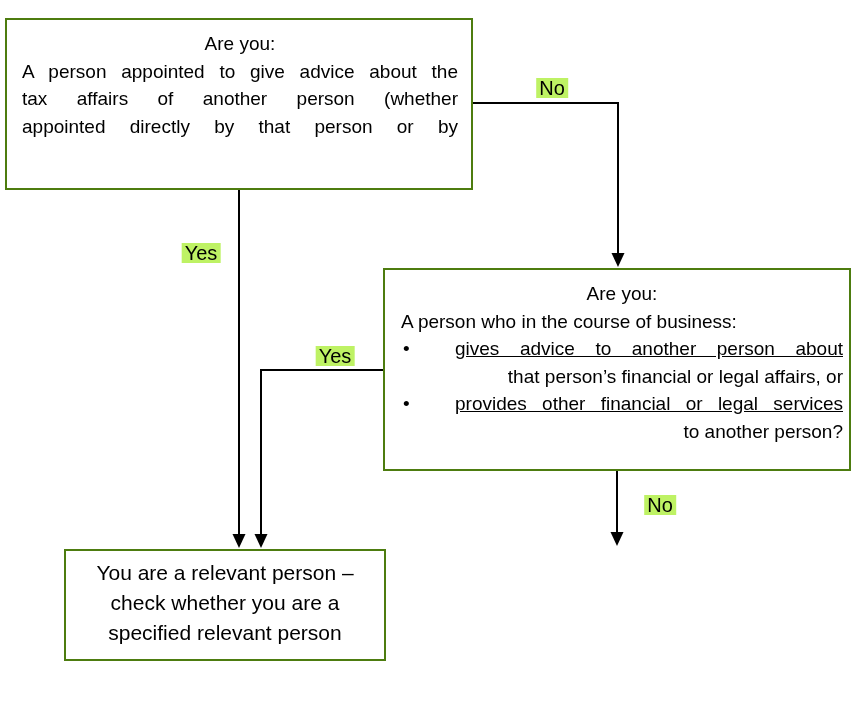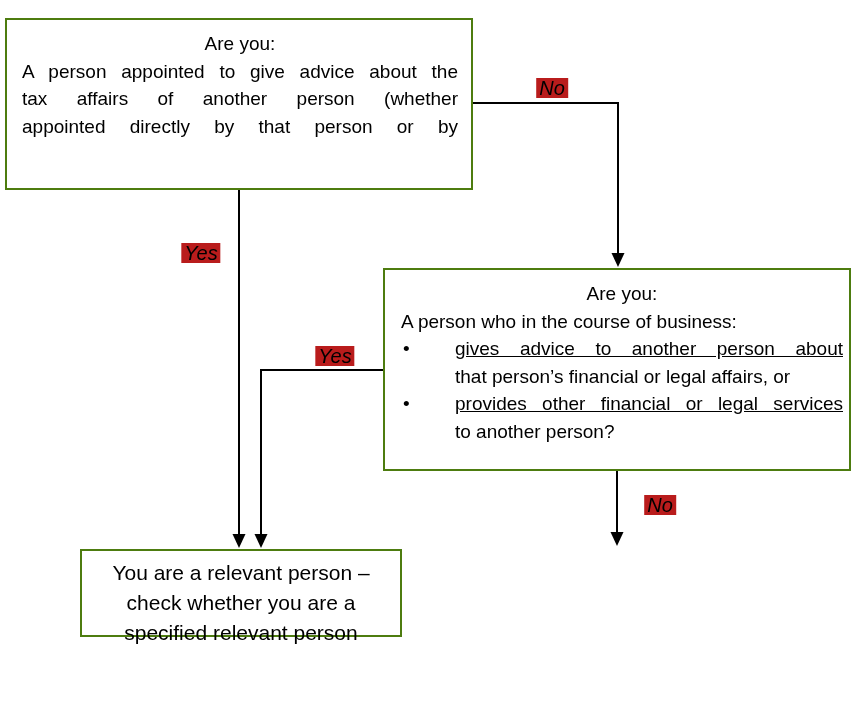--- a/index.html
+++ b/index.html
@@ -35,22 +35,22 @@
     font-size: 19px; line-height: 27.5px;
     padding: 10px 13px 0 15px;
   }
   .box-q2 {
     left: 383px; top: 268px;
     width: 468px; height: 203px;
     font-size: 19px; line-height: 27.5px;
     padding: 10px 6px 0 16px;
   }
   .box-out-left {
-    left: 80px; top: 549px;
-    width: 322px; height: 88px;
+    left: 64px; top: 549px;
+    width: 322px; height: 112px;
     font-size: 21px; line-height: 30px;
     padding: 7px 6px 0 6px;
     text-align: center;
   }
   .box-out-right {
     left: 492px; top: 548px;
     width: 251px; height: 119px;
     font-size: 21px; line-height: 30px;
     padding: 8px 4px 0 4px;
     text-align: center;
@@ -62,29 +62,28 @@
     text-align: justify;
     text-align-last: justify;
     text-justify: inter-word;
   }
   .bullet-row { position: relative; }
   .bullet-glyph {
     position: absolute;
     left: 2px; top: 0;
   }
   .bullet-text { margin-left: 54px; text-decoration: underline; }
-  .bullet-cont { margin-left: 54px; }
+  .bullet-cont { margin-left: 54px; text-align: right; }
   .lbl {
     position: absolute;
     font-size: 20px;
     line-height: 20px;
     transform: translate(-50%, -50%);
-    background: #b91c1c;
+    background: #bef264;
     padding: 0 3px;
-    font-style: italic;
   }
   .lbl-no-q1  { left: 552px; top: 88px; }
   .lbl-yes-q1 { left: 201px; top: 253px; }
   .lbl-yes-q2 { left: 335px; top: 356px; }
   .lbl-no-q2  { left: 660px; top: 505px; }
 </style>
 </head>
 <body>
 
 <div class="canvas">

